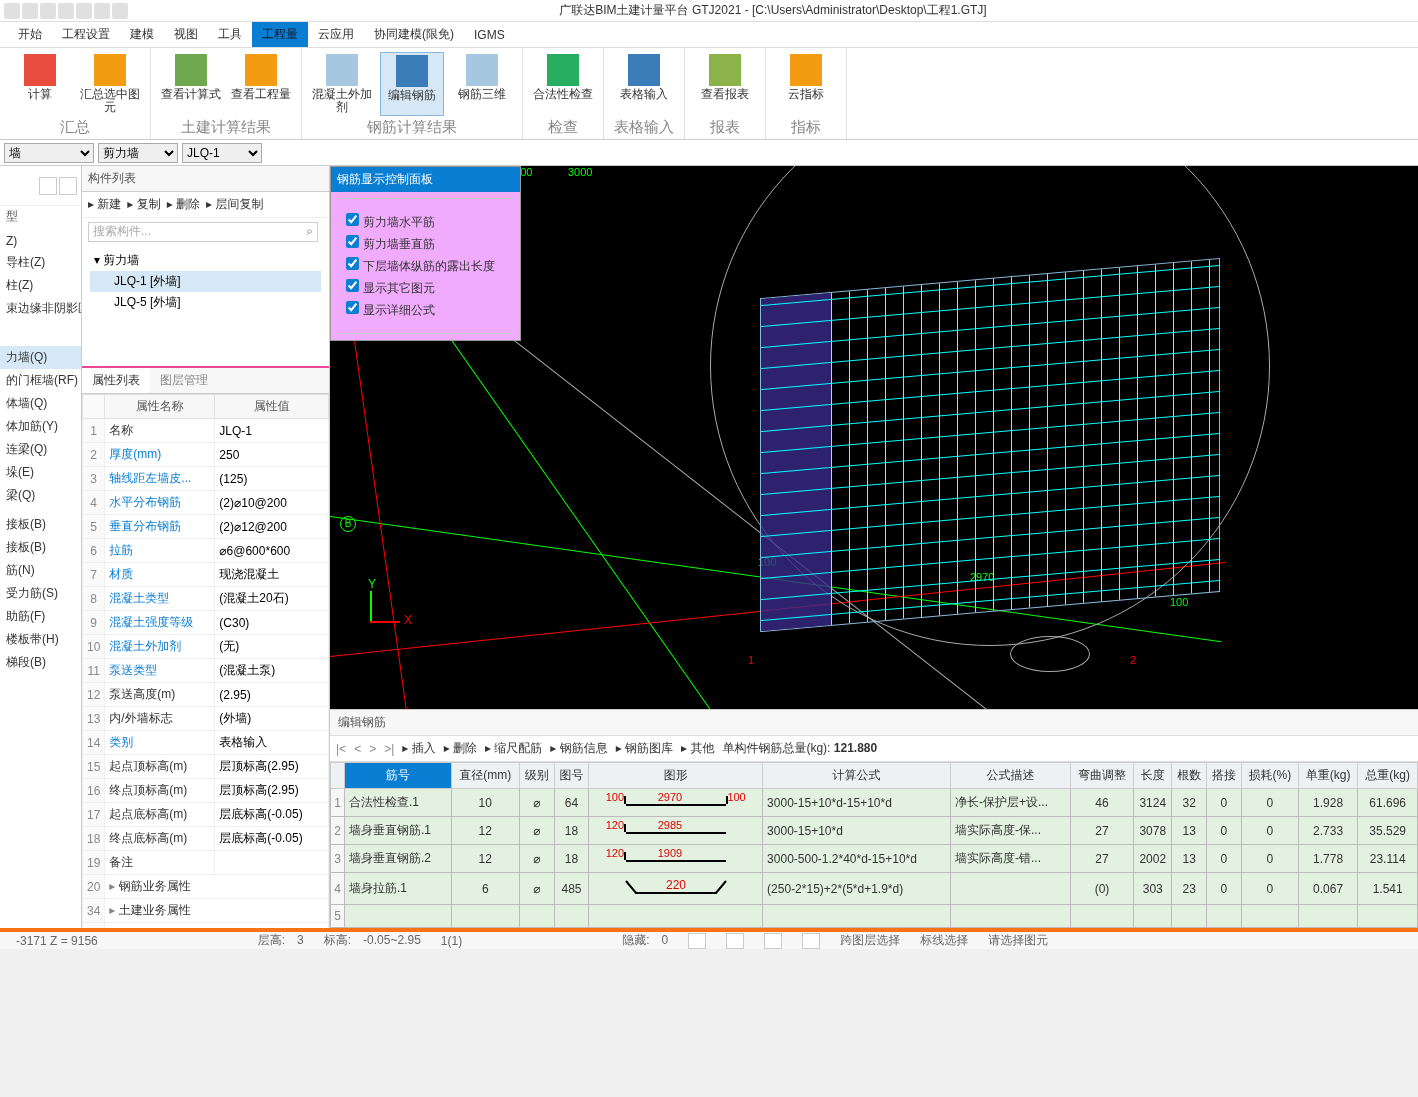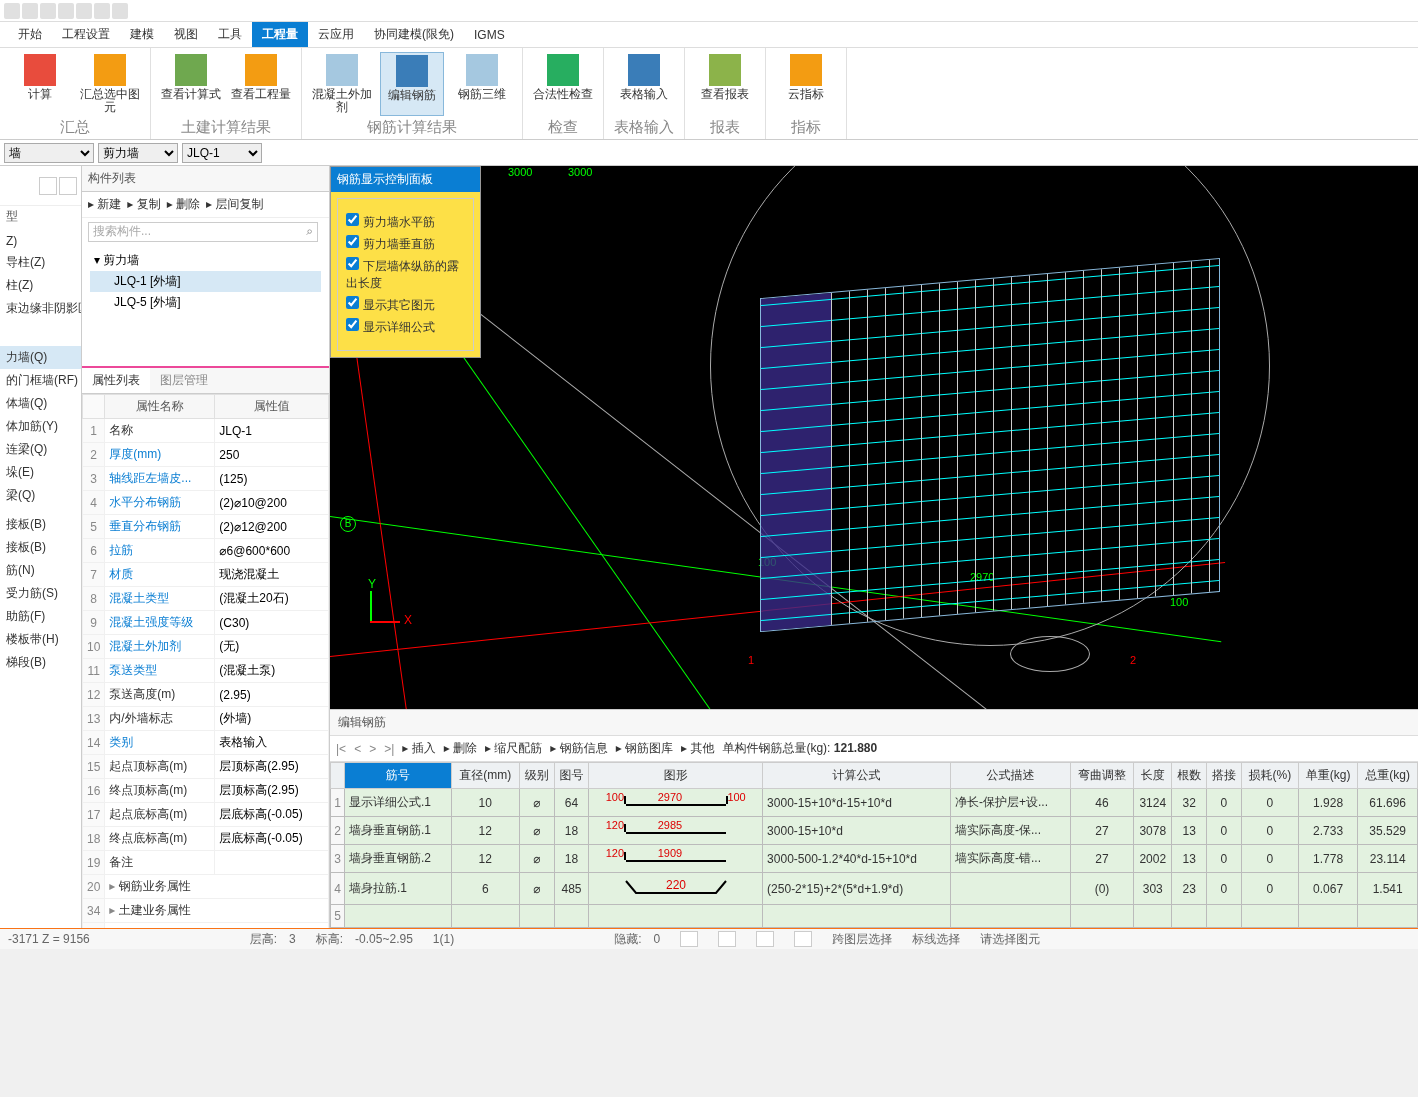--- a/index.html
+++ b/index.html
@@ -5,21 +5,21 @@
 * { margin: 0; padding: 0; box-sizing: border-box; font-family: "Microsoft YaHei", sans-serif; font-size: 12px; }
 body { background: #f0f0f0; overflow: hidden; width: 1418px; height: 1097px; }
 
 .titlebar { background: #fff; height: 22px; display: flex; align-items: center; border-bottom: 1px solid #ddd; }
 .titlebar .qat { display: flex; gap: 2px; padding-left: 4px; }
 .qat-icon { width: 16px; height: 16px; background: #e0e0e0; border-radius: 2px; }
 .titlebar .title { flex: 1; text-align: center; color: #333; }
 
 .menubar { background: #fff; height: 26px; display: flex; align-items: center; padding-left: 8px; border-bottom: 1px solid #ddd; }
 .menubar span { padding: 4px 10px; color: #333; cursor: default; }
-.menubar .active { background: #0a7ed3; color: #ffffff; font-weight: bold; }
+.menubar .active { background: #0a7ed3; color: #0f172a; }
 
 .ribbon { background: #fff; height: 92px; display: flex; border-bottom: 1px solid #ccc; }
 .rgroup { border-right: 1px solid #e0e0e0; padding: 4px 8px 2px; display: flex; flex-direction: column; justify-content: space-between; }
 .rgroup .btns { display: flex; gap: 6px; }
 .rbtn { display: flex; flex-direction: column; align-items: center; width: 64px; padding: 2px; }
 .rbtn.active { background: #d6e8f5; border: 1px solid #88b8db; }
 .rbtn .icn { width: 32px; height: 32px; margin-bottom: 2px; }
 .rbtn .lbl { text-align: center; color: #333; line-height: 1.1; }
 .rgroup .cap { text-align: center; color: #888; font-size: 15px; }
 
@@ -61,21 +61,21 @@
 .ptable td { padding: 3px 4px; border: 1px solid #f0f0f0; }
 .ptable .n { width: 22px; text-align: center; color: #888; background: #fafafa; }
 .ptable .k { width: 110px; color: #0a7ed3; }
 .ptable .k.bk { color: #333; }
 .ptable .expcell { color: #333; }
 .ptable .expcell::before { content: "▸ "; color: #888; }
 
 .viewport { flex: 1; display: flex; flex-direction: column; }
 .canvas { flex: 1; background: #000; position: relative; overflow: hidden; }
 
-.ctrlpanel { position: absolute; left: 0; top: 0; width: 151px; background: #fde047; border: 1px solid #999; z-index: 5; }
+.ctrlpanel { position: absolute; left: 0; top: 0; width: 191px; background: #f0abfc; border: 1px solid #999; z-index: 5; }
 .ctrlpanel .hd { background: #0a7ed3; color: #fff; padding: 4px 6px; }
 .ctrlpanel .body { padding: 10px 8px; border: 1px solid #ccc; margin: 6px; }
 .ctrlpanel label { display: block; margin: 4px 0; color: #333; }
 .ctrlpanel input { accent-color: #0a7ed3; margin-right: 4px; }
 
 .axisB { position: absolute; left: 10px; top: 350px; width: 16px; height: 16px; border: 1px solid #0f0; color: #0f0; text-align: center; line-height: 14px; border-radius: 50%; font-size: 10px; }
 .axisnum { position: absolute; color: #f00; font-size: 11px; }
 .dim { position: absolute; color: #0f0; font-size: 11px; }
 .gizmo { position: absolute; left: 40px; top: 455px; }
 .gizmo .yl { position: absolute; width: 2px; height: 30px; background: #0f0; left: 0; top: -30px; }
@@ -106,37 +106,38 @@
 .etable td { background: #e3f2e0; border: 1px solid #bbb; padding: 4px 2px; text-align: center; color: #333; }
 .etable td.r { text-align: left; padding-left: 4px; }
 .etable td.idx { background: #f7f7f7; width: 14px; color: #888; }
 .shape { display: inline-block; width: 140px; height: 16px; position: relative; }
 .shape .ln { position: absolute; top: 11px; left: 20px; right: 20px; height: 2px; background: #000; }
 .shape .hk { position: absolute; width: 2px; height: 8px; background: #000; top: 3px; }
 .shape .v { position: absolute; top: -2px; color: #d00; font-size: 11px; }
 .trap { display: inline-block; width: 140px; }
 .trap svg { display: block; }
 
-.status { height: 21px; background: #f7f7f7; border-top: 1px solid #f97316; display: flex; align-items: center; gap: 20px; padding: 0 8px; color: #666; font-size: 11px; }
+.status { height: 21px; background: #f7f7f7; border-top: 4px solid #f97316; display: flex; align-items: center; gap: 20px; padding: 0 16px; color: #666; font-size: 11px; }
 .status .sp { width: 120px; }
 .sbtn { width: 18px; height: 16px; border: 1px solid #ccc; background: #fff; }
 </style>
 </head>
 <body>
 
 <div class="titlebar">
   <div class="qat">
     <span class="qat-icon"></span>
     <span class="qat-icon"></span>
     <span class="qat-icon"></span>
     <span class="qat-icon"></span>
     <span class="qat-icon"></span>
     <span class="qat-icon"></span>
     <span class="qat-icon"></span>
   </div>
+  <div class="title">广联达BIM土建计量平台 GTJ2021 - [C:\Users\Administrator\Desktop\工程1.GTJ]</div>
 </div>
 
 <div class="menubar" id="menubar">
     <span>开始</span>
     <span>工程设置</span>
     <span>建模</span>
     <span>视图</span>
     <span>工具</span>
     <span class="active">工程量</span>
     <span>云应用</span>
@@ -521,21 +522,21 @@
               <th>根数</th>
               <th>搭接</th>
               <th>损耗(%)</th>
               <th>单重(kg)</th>
               <th>总重(kg)</th>
             </tr>
           </thead>
         <tbody id="etbody">
             <tr>
               <td class="idx">1</td>
-              <td class="r">显示详细公式.1</td>
+              <td class="r">合法性检查.1</td>
               <td>10</td>
               <td>⌀</td>
               <td>64</td>
               <td><span class="shape"><span class="v" style="left:0">100</span><span class="hk" style="left:18px"></span><span class="ln"></span><span class="v" style="left:52px">2970</span><span class="hk" style="right:18px"></span><span class="v" style="right:0">100</span></span></td>
               <td class="r">3000-15+10*d-15+10*d</td>
               <td class="r">净长-保护层+设...</td>
               <td>46</td>
               <td>3124</td>
               <td>32</td>
               <td>0</td>

